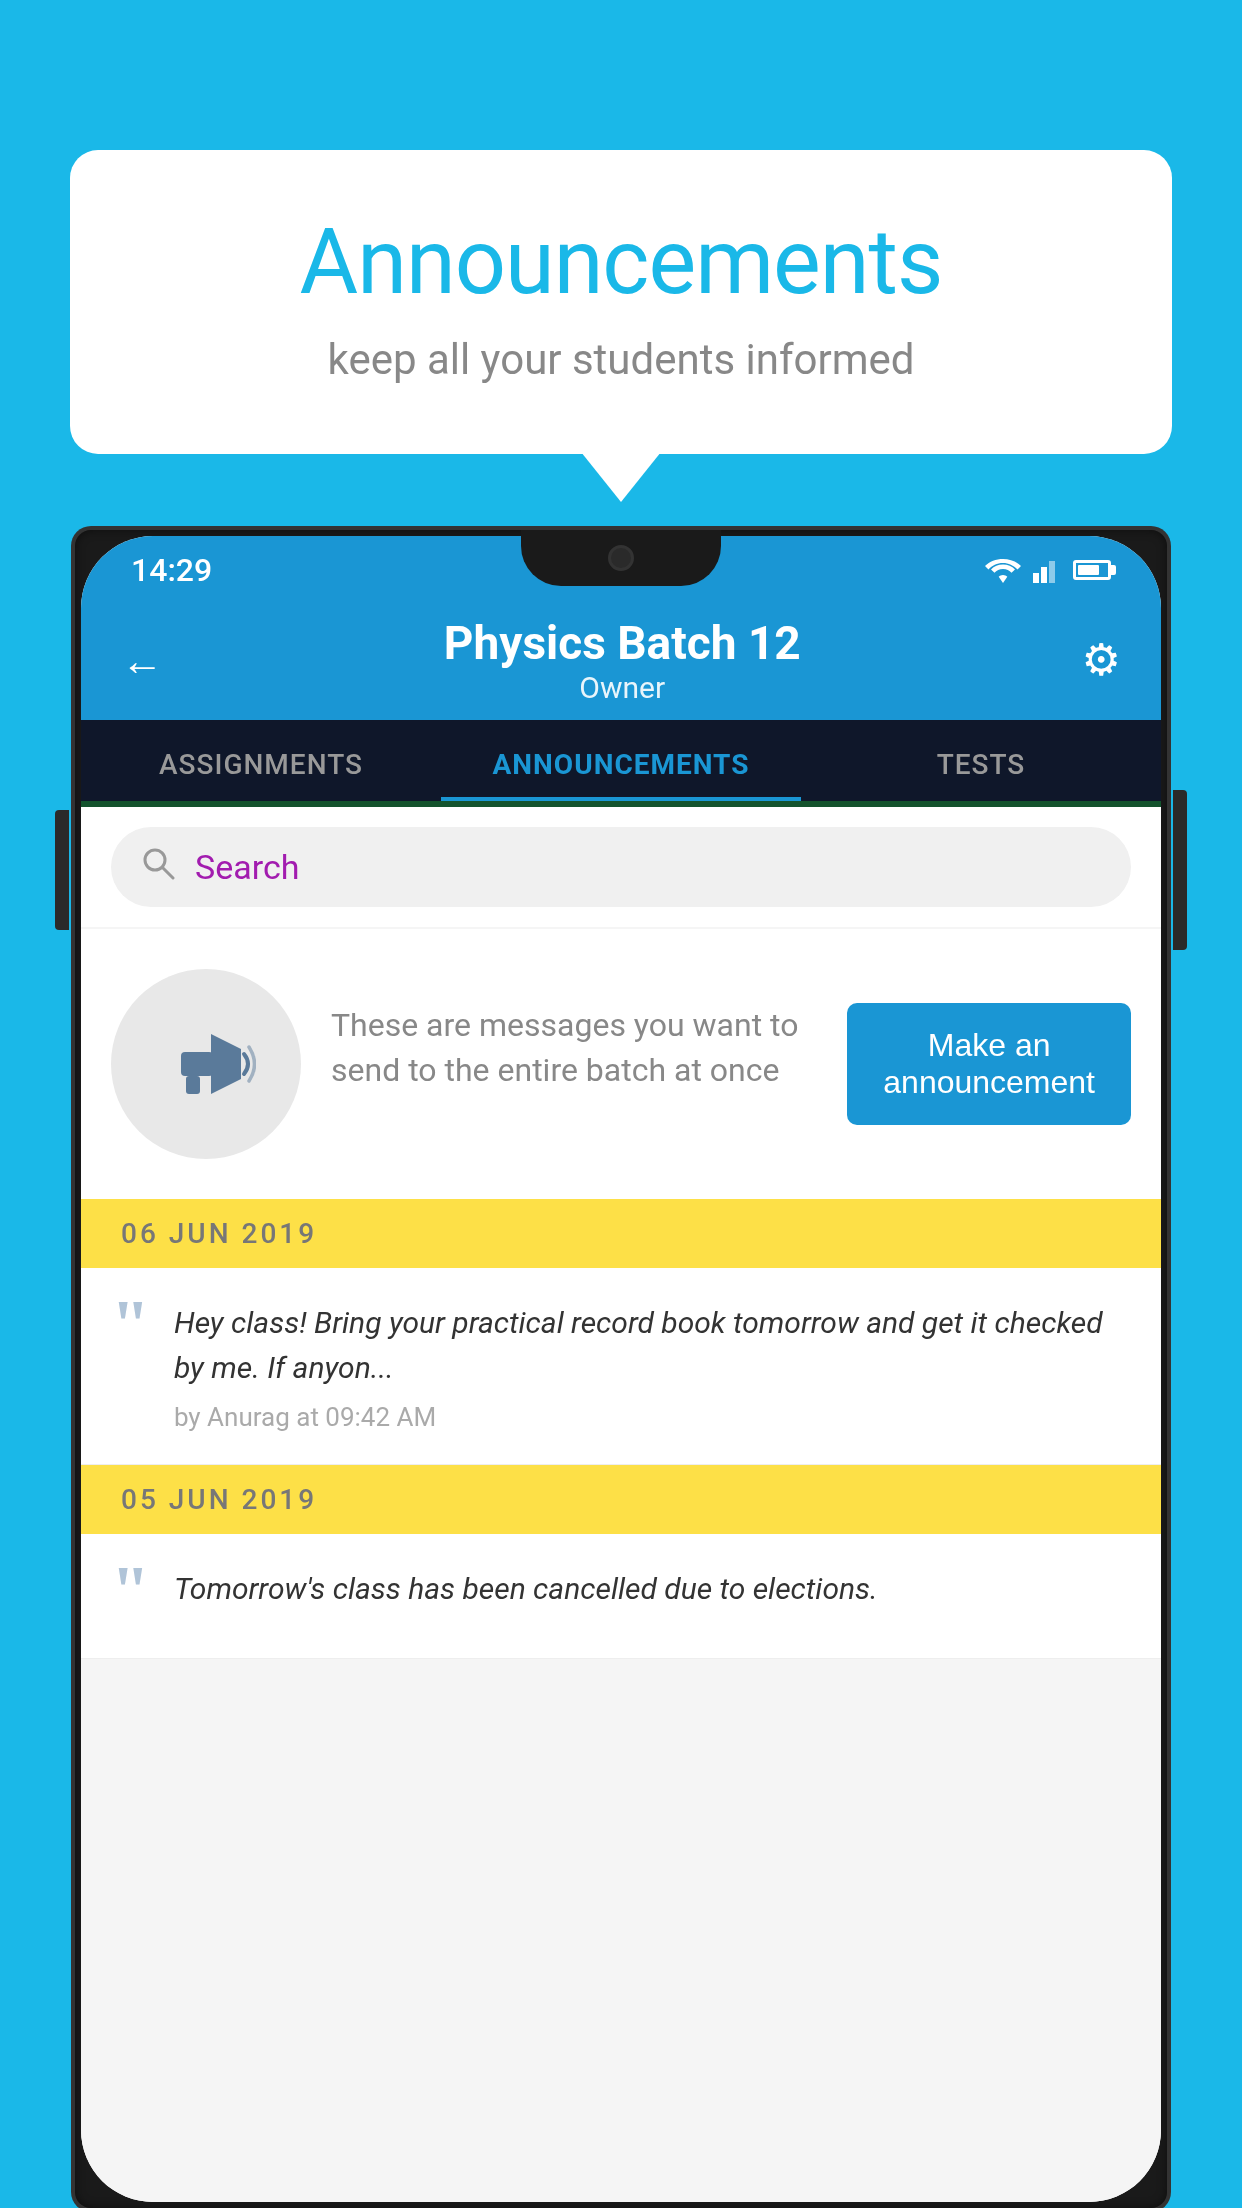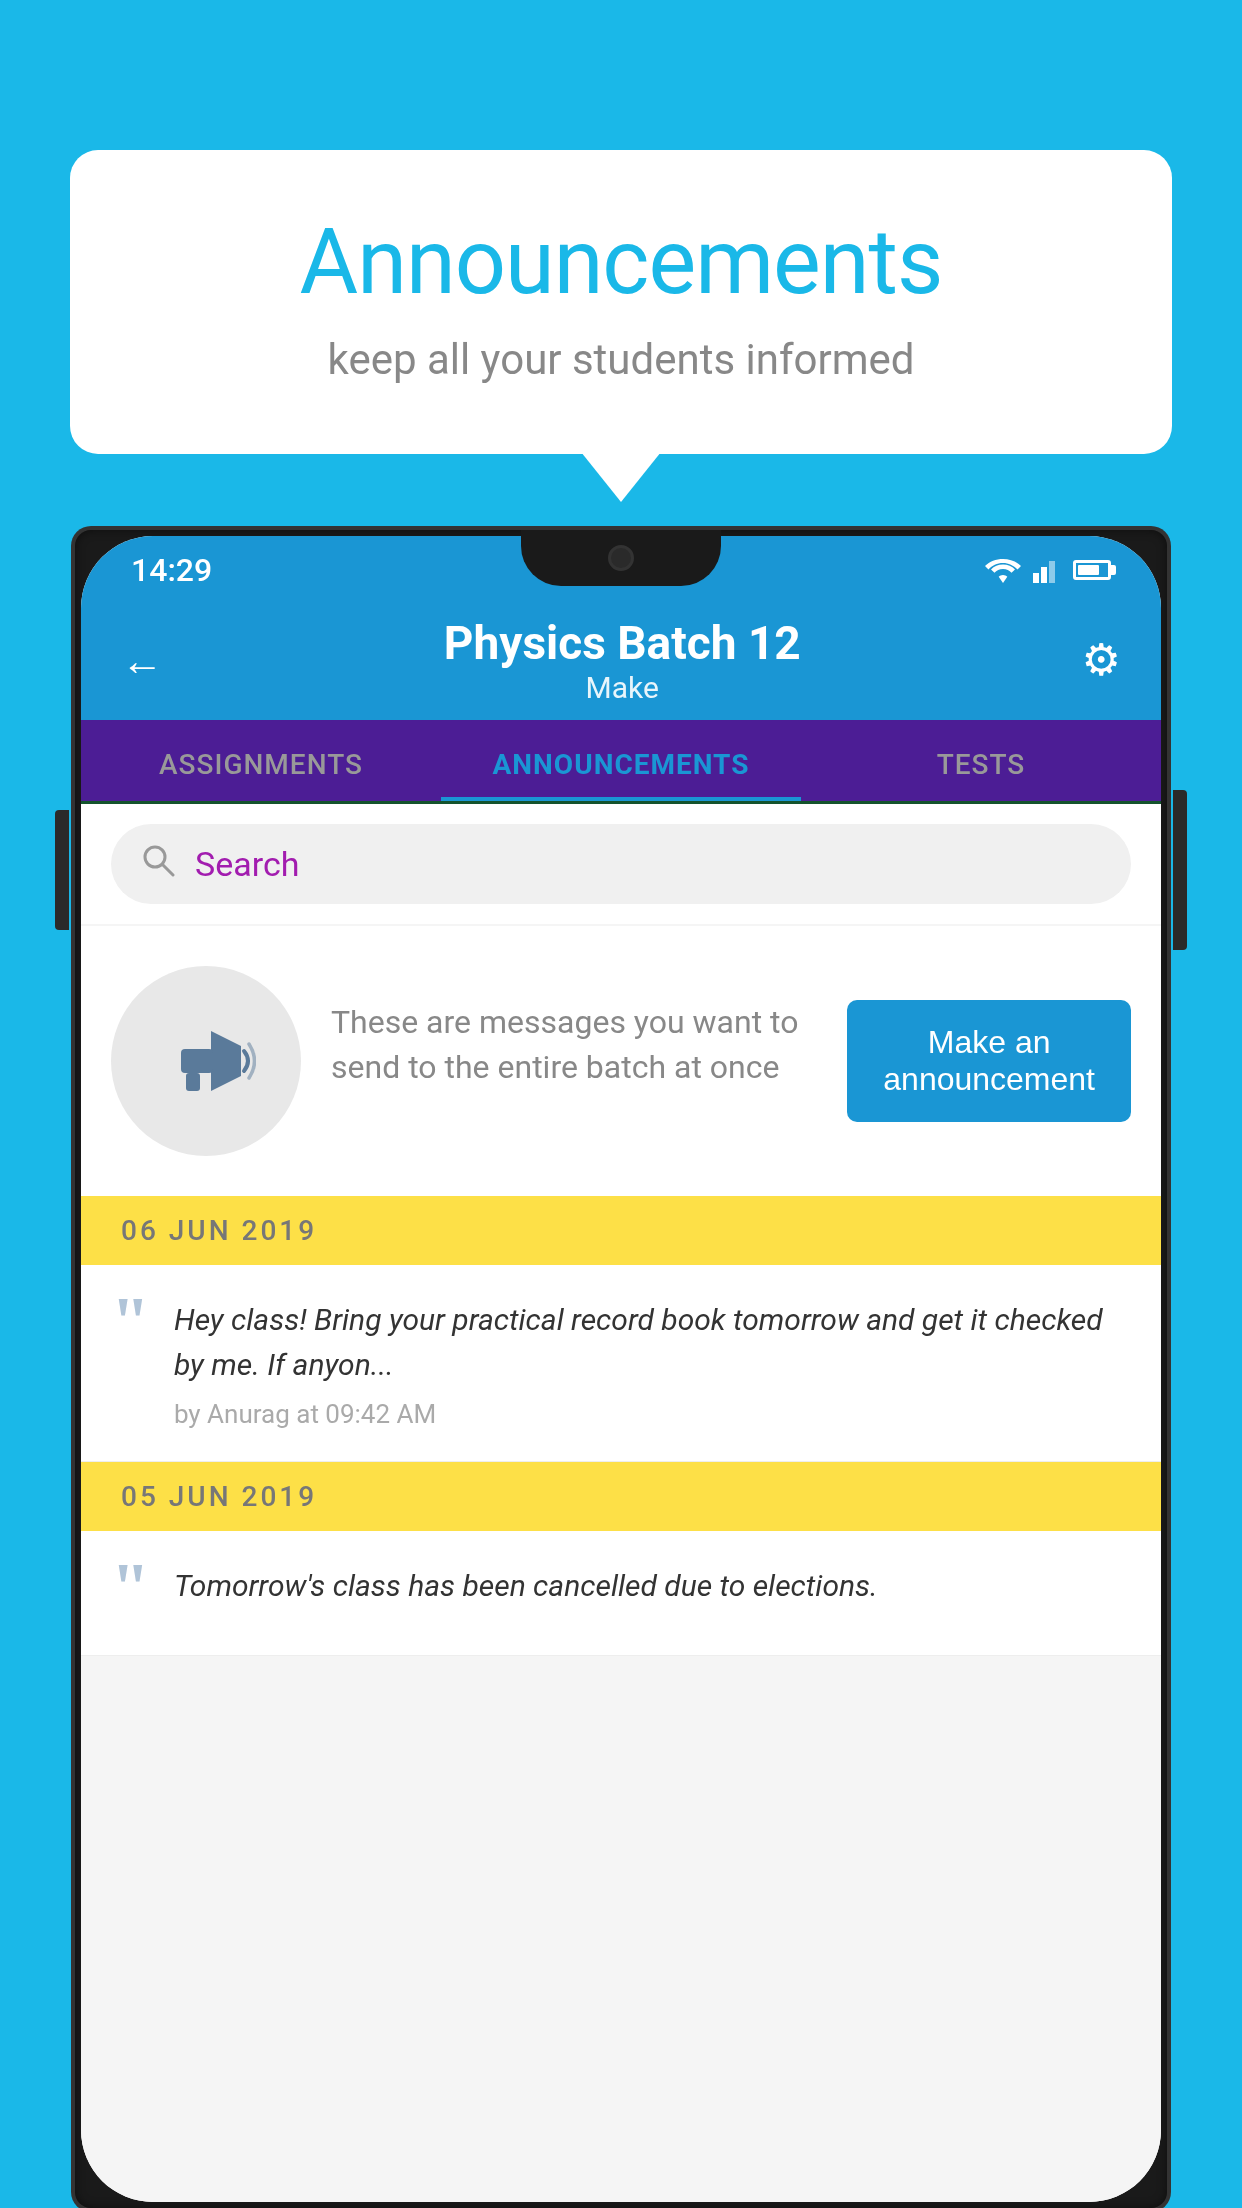--- a/index.html
+++ b/index.html
@@ -235,23 +235,23 @@
       font-weight: 400;
     }
 
     .gear-icon {
       color: white;
       font-size: 44px;
     }
 
     
     .tabs-bar {
-      background: #4c1d95;
-      display: flex;
-      border-bottom: 3px solid #14532d;
+      background: #0f172a;
+      display: flex;
+      border-bottom: 6px solid #14532d;
       flex-shrink: 0;
     }
 
     .tab-item {
       flex: 1;
       text-align: center;
       padding: 28px 10px 20px;
       font-size: 28px;
       font-weight: 500;
       color: #999;
@@ -443,21 +443,21 @@
           <div class="battery-icon">
             <div class="battery-fill"></div>
           </div>
         </div>
       </div>
 
       <div class="app-header">
         <span class="back-arrow">←</span>
         <div class="header-title-group">
           <div class="header-title">Physics Batch 12</div>
-          <div class="header-subtitle">Make</div>
+          <div class="header-subtitle">Owner</div>
         </div>
         <span class="gear-icon">⚙</span>
       </div>
 
       <div class="tabs-bar">
         <div class="tab-item">
           <span>ASSIGNMENTS</span>
         </div>
         <div class="tab-item active">
           <span>ANNOUNCEMENTS</span>

